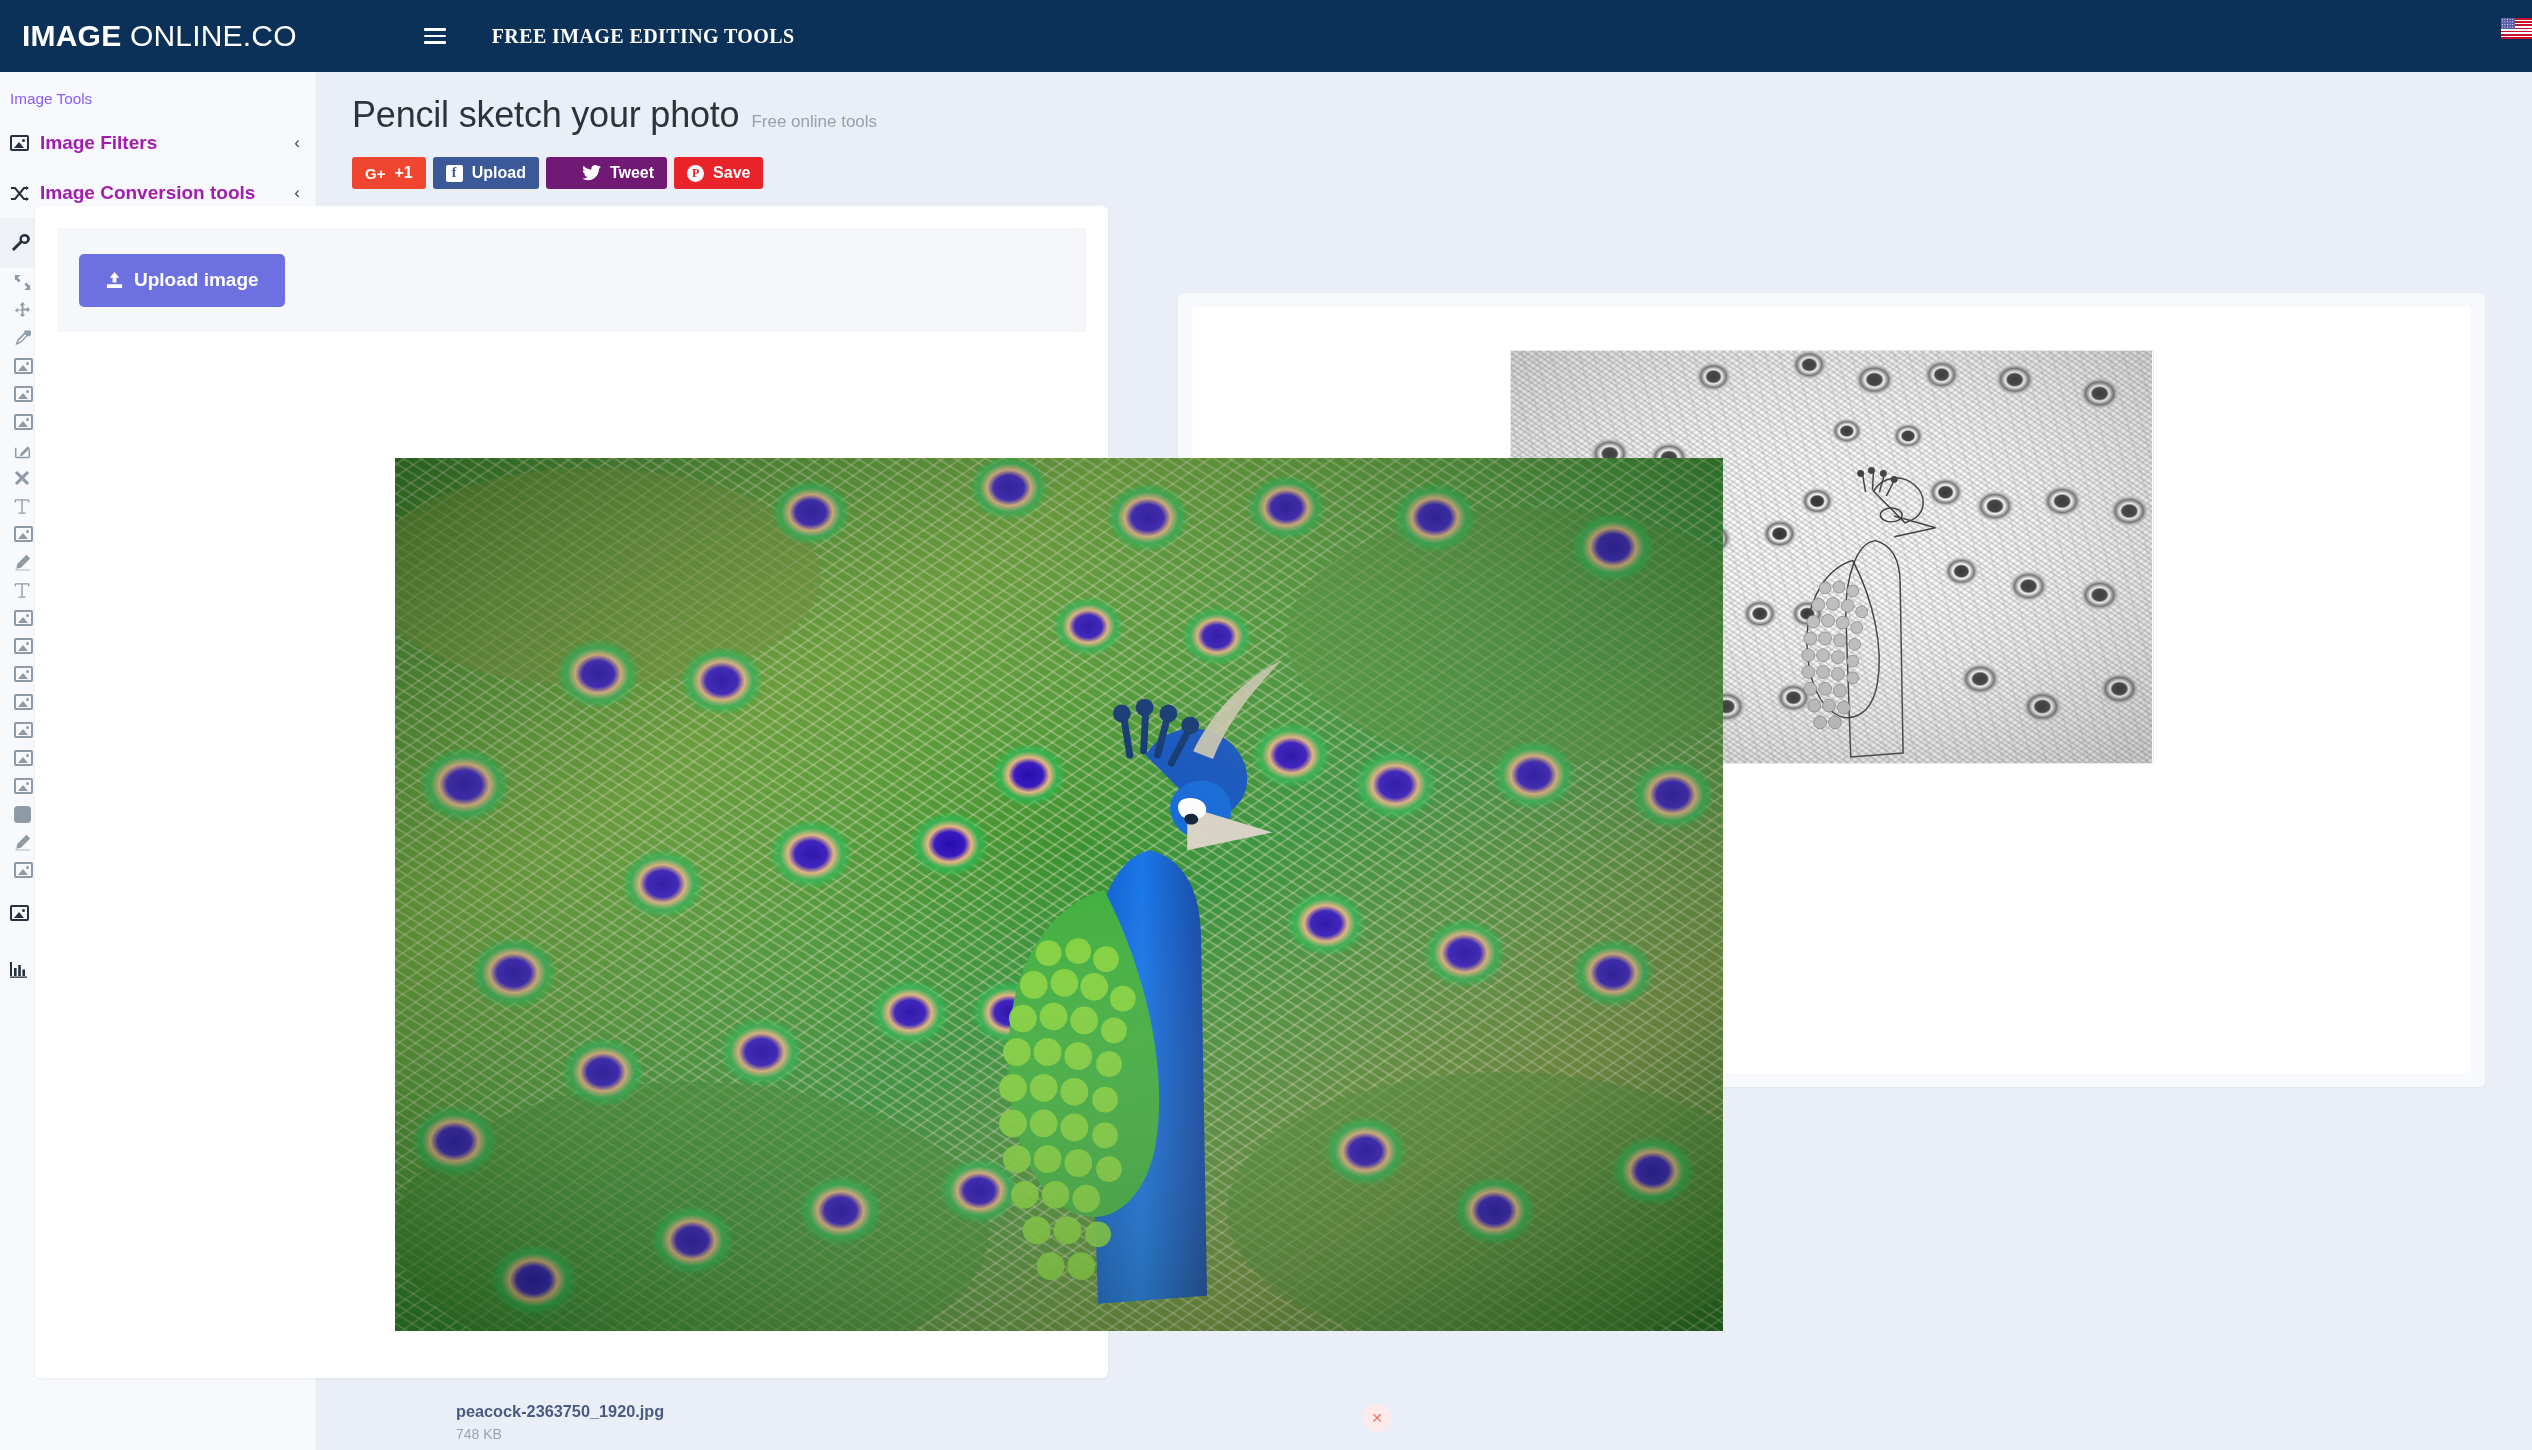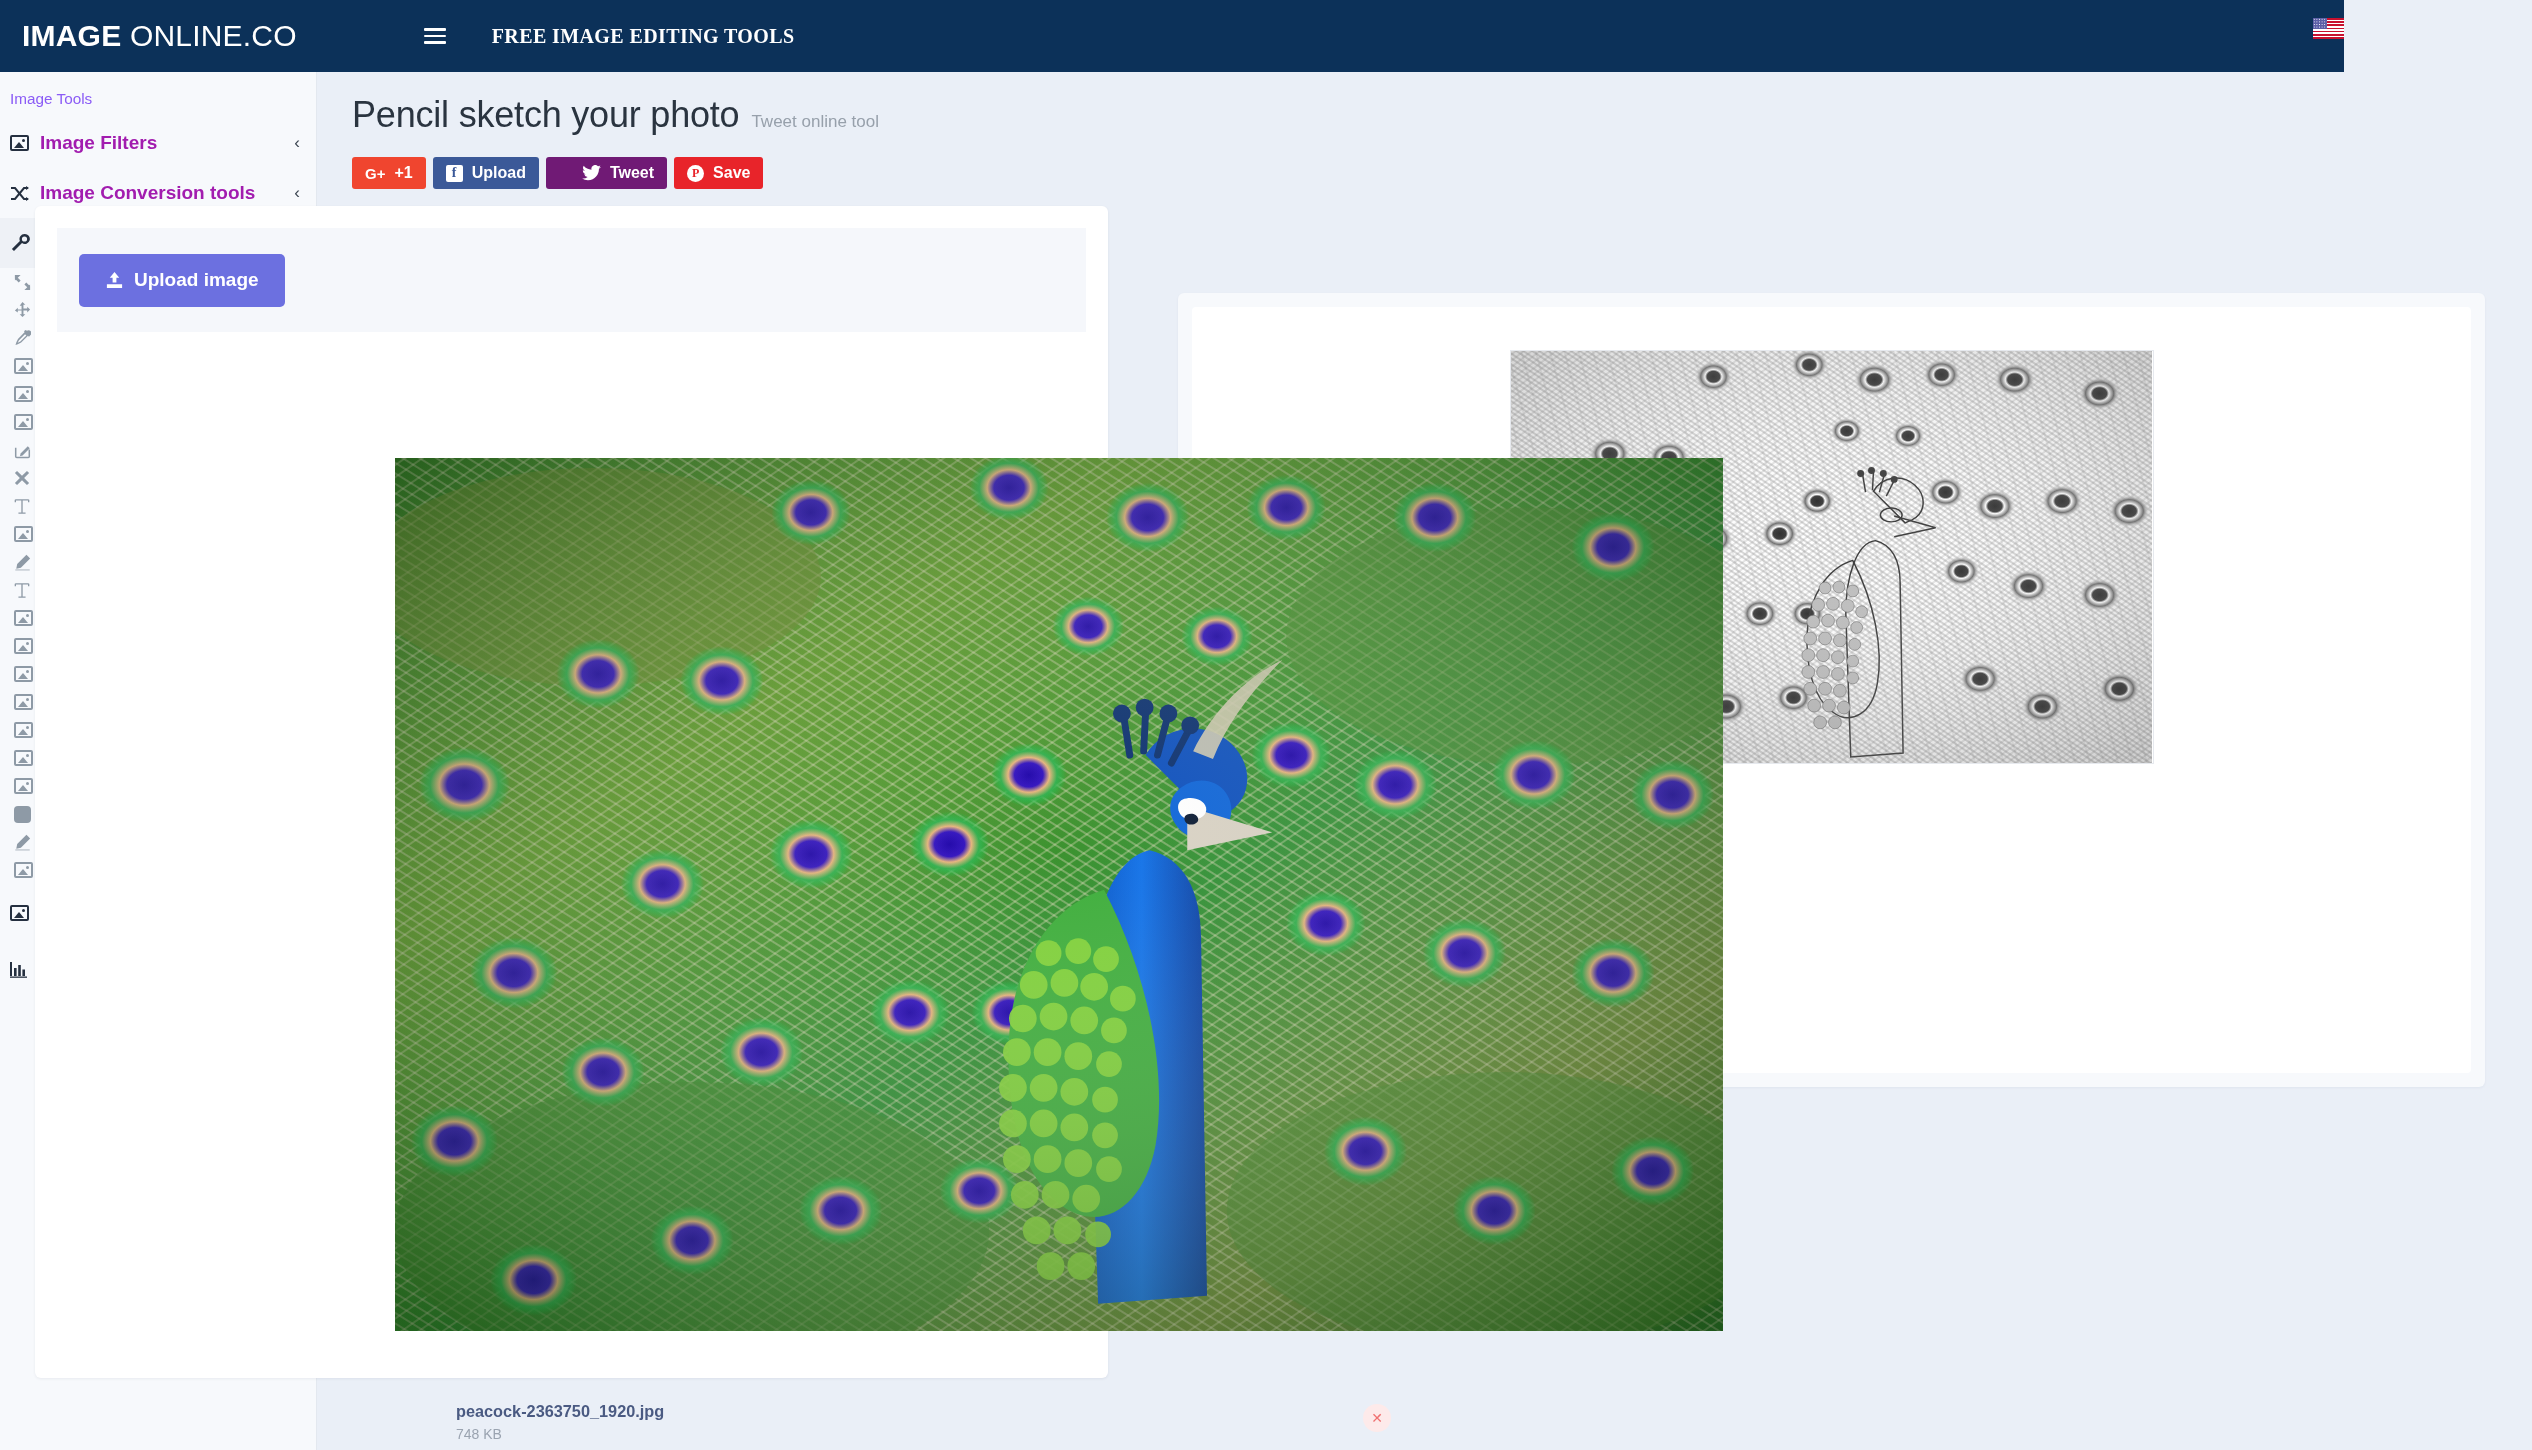--- a/index.html
+++ b/index.html
@@ -5,21 +5,21 @@
   * { box-sizing: border-box; margin: 0; padding: 0; }
   html, body {
     width: 2532px; height: 1450px;
     overflow: hidden;
     background: #eaeff7;
     font-family: "Liberation Sans", sans-serif;
   }
 
   
   .topnav {
-    position: absolute; left: 0; top: 0; width: 2344px; height: 72px;
+    position: absolute; left: 0; top: 0; width: 2532px; height: 72px;
     background: #0c3159;
     display: flex; align-items: center;
   }
   .brand {
     color: #ffffff; font-size: 30px; letter-spacing: 0.2px;
     margin-left: 22px; white-space: nowrap;
     font-family: "Liberation Sans", sans-serif;
   }
   .brand .b-strong { font-weight: 700; }
   .brand .b-light { font-weight: 400; }
@@ -401,21 +401,21 @@
     </span>
     <span class="gl">Graph maker</span>
     <span class="gc">‹</span>
   </div>
 </div>
 
 <div class="main">
   <div class="page-head">
     <div class="page-title-row">
       <h1 class="page-title">Pencil sketch your photo</h1>
-      <span class="page-sub">Tweet online tool</span>
+      <span class="page-sub">Free online tools</span>
     </div>
     <div class="social-row" id="social-row">
         <div class="sbtn sbtn-gplus">
           <span class="sico">G+</span>
           <span>+1</span>
         </div>
         <div class="sbtn sbtn-fb">
           <span class="fb-glyph">f</span>
           <span>Upload</span>
         </div>

